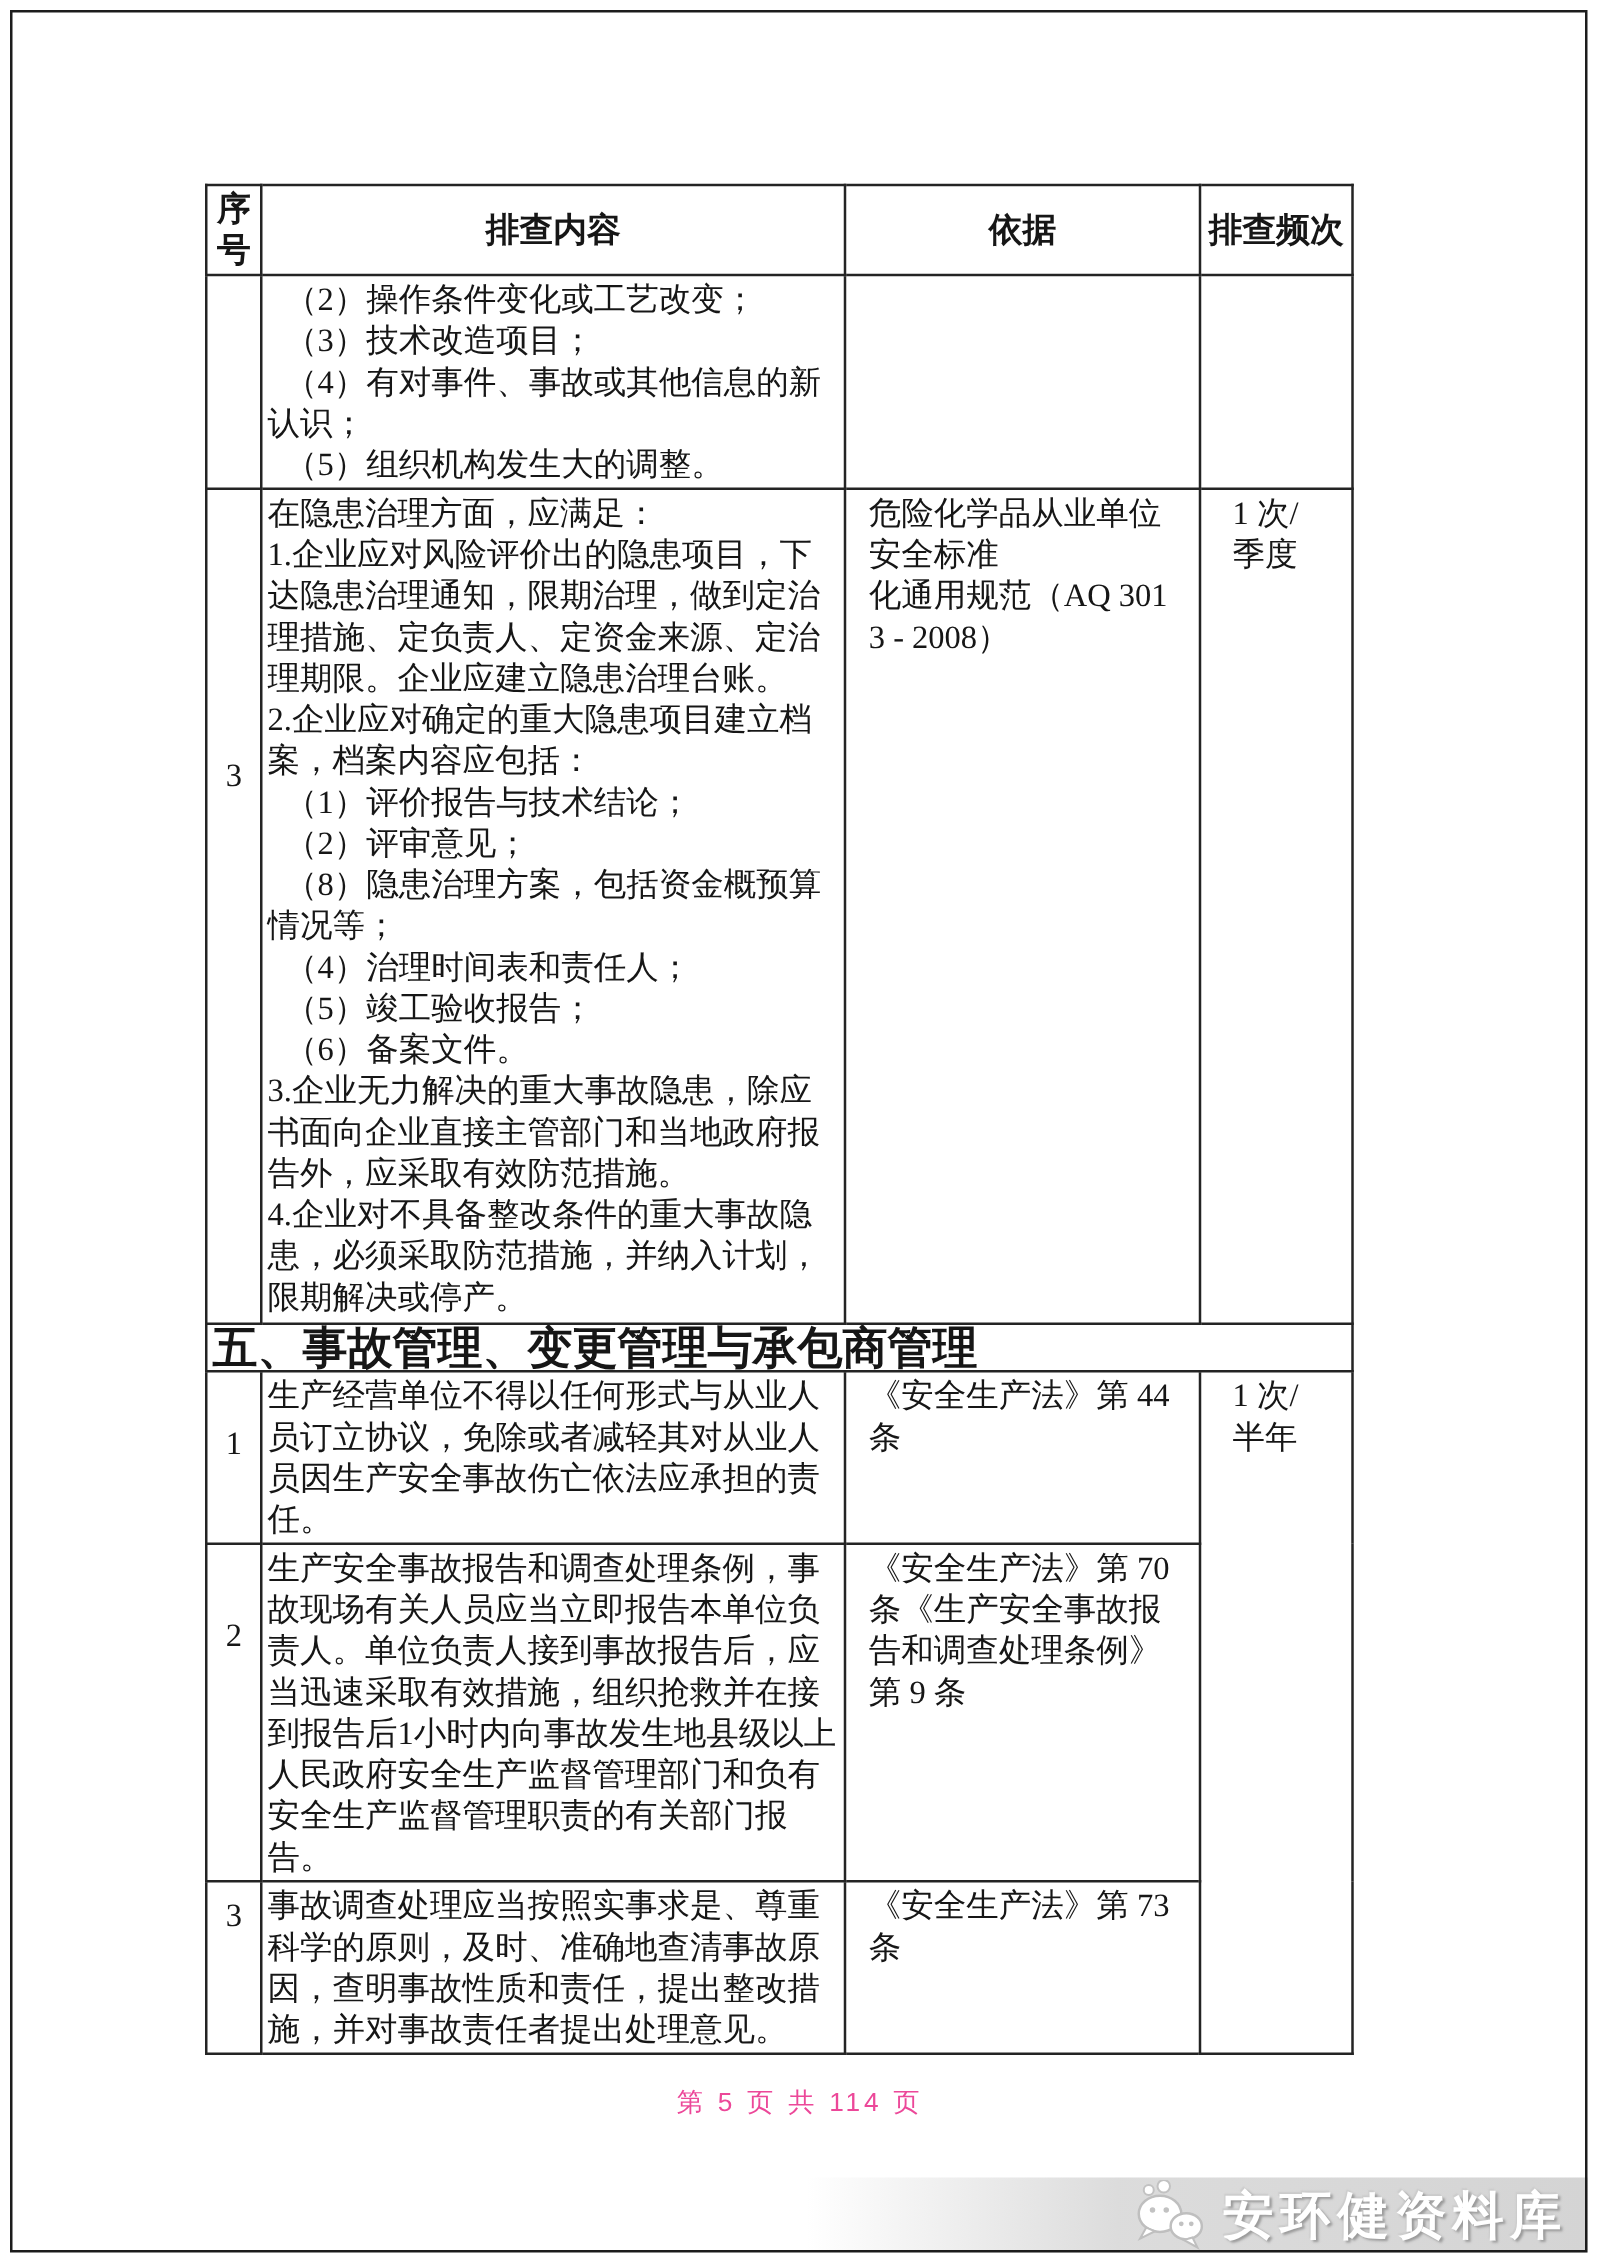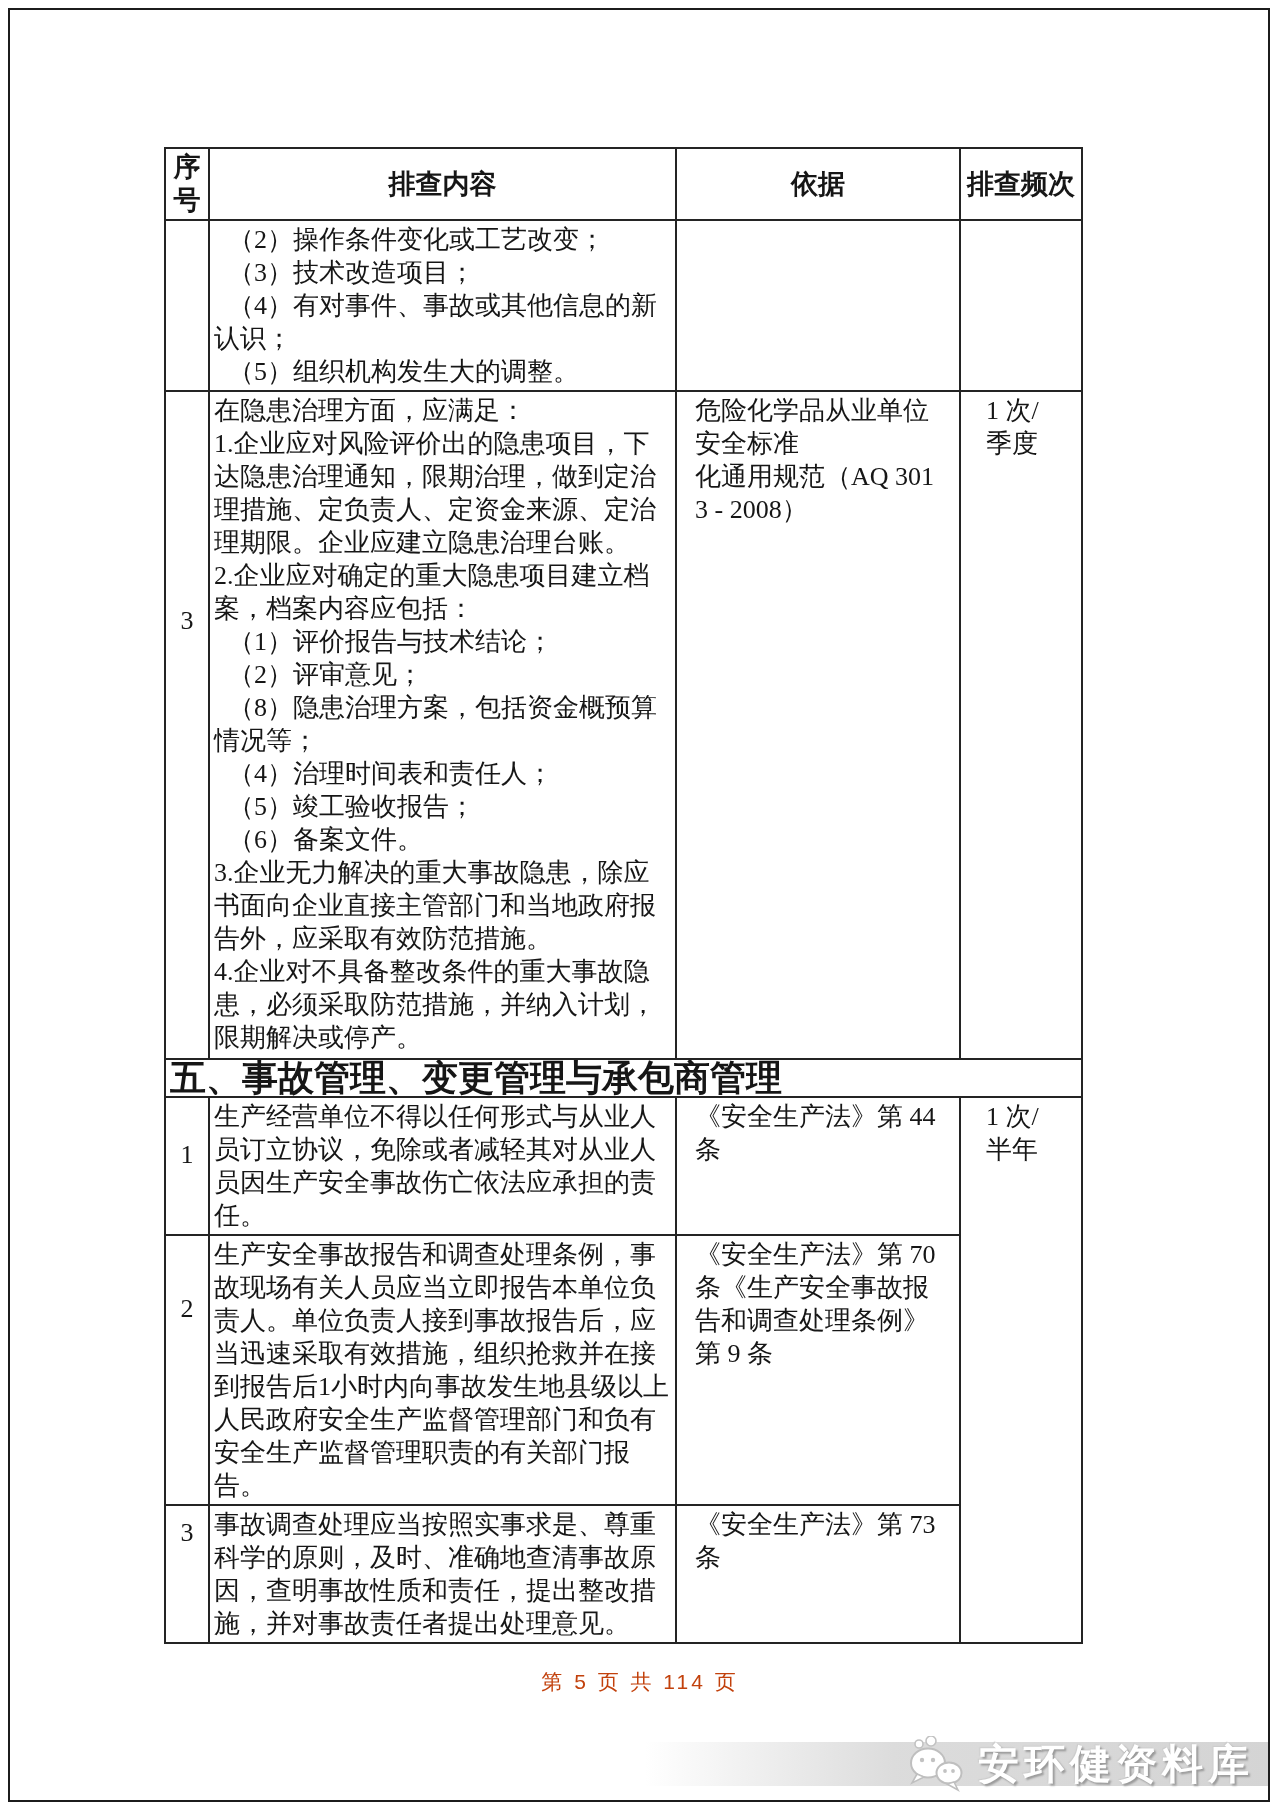--- a/index.html
+++ b/index.html
@@ -46,24 +46,24 @@
   td.freq    { padding:2px 25px; }
   .audit-table p { margin:0; }
   p.ind { text-indent:14px; }
   tr.r-sec td {
     font-weight:bold; font-size:36px; line-height:34px;
     vertical-align:middle; padding:1px 4px; word-break:keep-all; white-space:nowrap;
   }
   .footer {
     position:absolute; left:0; right:0; top:1668px; text-align:center;
     font-family:"Liberation Sans","DejaVu Sans",sans-serif;
-    font-size:21px; color:#c2410c; letter-spacing:3px; z-index:2;
+    font-size:21px; color:#ec4899; letter-spacing:3px; z-index:2;
   }
   .wmband {
-    position:absolute; top:1742px; right:10px; width:625px; height:44px;
+    position:absolute; top:1742px; right:10px; width:625px; height:60px;
     display:flex; align-items:center; justify-content:flex-end; gap:12px;
     padding-right:16px; box-sizing:border-box; z-index:3;
     background:linear-gradient(90deg, rgba(214,214,214,0) 0%,
                rgba(208,208,208,0.75) 40%, #d4d4d4 100%);
   }
   .wmtext {
     font-family:"Liberation Sans","DejaVu Sans",sans-serif; font-weight:bold;
     font-size:41px; color:#ffffff; letter-spacing:5px; white-space:nowrap;
     text-shadow:2px 2px 2px #9a9a9a, -1px -1px 1px #cccccc;
   }

